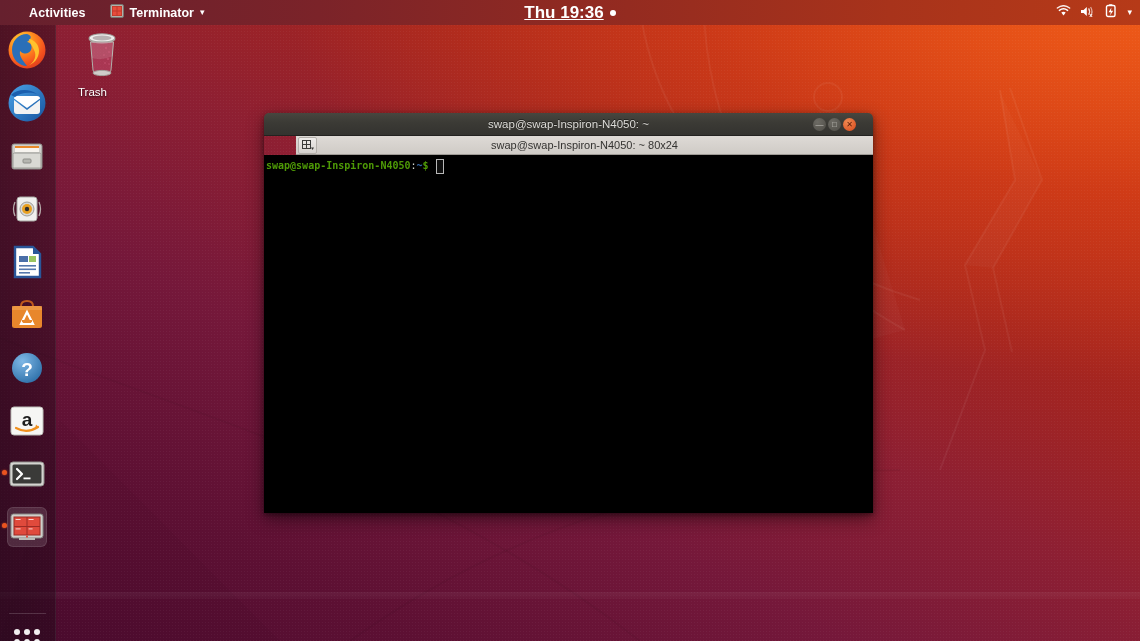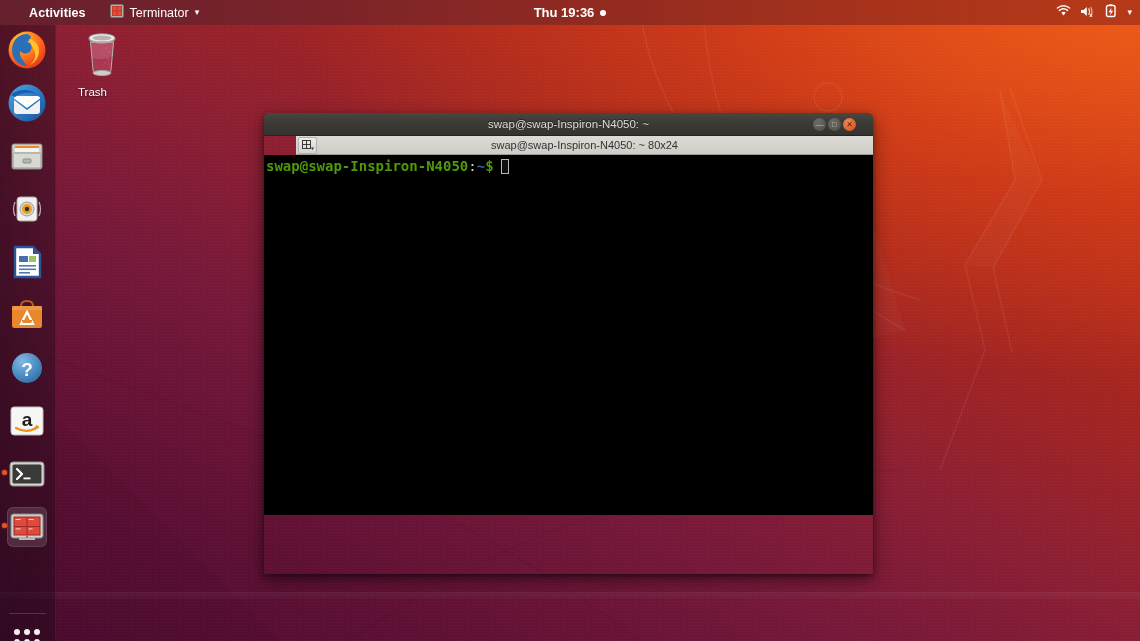--- a/index.html
+++ b/index.html
@@ -21,24 +21,24 @@
     background:linear-gradient(to bottom, rgba(255,255,255,.055), rgba(255,255,255,.02));}
 
   
   #topbar{position:absolute;left:0;top:0;width:1140px;height:25px;
     background:linear-gradient(to right,#66202e 0%,#7b2329 28%,#942b20 55%,#a8331b 78%,#b63a18 100%);
     color:#fff;font-size:12.5px;display:flex;align-items:center;z-index:40;}
   #topbar .tb-left{display:flex;align-items:center;gap:0;padding-left:23px;}
   #activities{font-weight:bold;font-size:12.5px;color:#ffffff;letter-spacing:.1px;
     padding:2px 6px;border-radius:3px;cursor:default;}
   #appmenu{display:flex;align-items:center;gap:6px;margin-left:13px;padding:2px 5px;border-radius:3px;}
-  #appmenu .am-label{font-weight:normal;font-size:12.5px;}
+  #appmenu .am-label{font-weight:bold;font-size:12.5px;}
   #clock-wrap{position:absolute;left:0;right:0;top:0;height:25px;display:flex;
     align-items:center;justify-content:center;gap:6px;pointer-events:none;}
-  #clock{font-weight:bold;font-size:13px;color:#ffffff;}
+  #clock{font-weight:bold;font-size:17px;color:#ffffff;text-decoration:underline;}
   #clock-dot{width:6px;height:6px;border-radius:50%;background:#ffffff;}
   #status-area{position:absolute;right:8px;top:0;height:25px;display:flex;align-items:center;gap:9px;}
 
   
   #dock{position:absolute;left:0;top:25px;width:55px;height:616px;
     background:linear-gradient(to right, rgba(24,8,20,.52), rgba(24,8,20,.40));
     border-right:1px solid rgba(255,255,255,.07);z-index:30;}
   .dock-item{position:absolute;left:7px;width:40px;height:40px;border-radius:6px;}
   .dock-item.active{background:rgba(255,255,255,.13);box-shadow:inset 0 0 0 1px rgba(255,255,255,.10);}
   .run-dot{position:absolute;left:-5px;top:16px;width:5px;height:5px;border-radius:50%;
@@ -47,21 +47,21 @@
   #app-grid{position:absolute;left:7px;top:597px;width:40px;height:40px;border-radius:5px;
     display:grid;grid-template-columns:repeat(3,1fr);grid-template-rows:repeat(3,1fr);
     place-items:center;padding:5px;box-sizing:border-box;}
   #app-grid i{display:block;width:6px;height:6px;border-radius:50%;background:#f2eff0;}
 
   
   #trash{position:absolute;left:78px;top:30px;width:66px;height:70px;text-align:left;z-index:10;}
   #trash .tlabel{margin-top:2px;font-size:11.5px;color:#ffffff;text-shadow:0 1px 2px rgba(0,0,0,.75);}
 
   
-  #term-win{position:absolute;left:264px;top:113px;width:609px;height:461px;z-index:20;
+  #term-win{position:absolute;left:264px;top:113px;width:609px;height:400px;z-index:20;
     box-shadow:0 6px 18px rgba(0,0,0,.45), 0 2px 5px rgba(0,0,0,.40);
     border-radius:5px 5px 0 0;overflow:hidden;}
   #titlebar{height:22px;position:relative;
     background:linear-gradient(to bottom,#47463f 0%,#3b3a35 45%,#34332f 100%);
     border-bottom:1px solid #232220;}
   #title-text{position:absolute;left:0;right:0;top:0;height:22px;line-height:22px;
     text-align:center;color:#dcdbd7;font-size:11.5px;text-shadow:0 -1px 0 rgba(0,0,0,.5);}
   #win-buttons{position:absolute;right:17px;top:5px;display:flex;gap:2px;}
   .wbtn{width:13px;height:13px;border-radius:50%;display:flex;align-items:center;justify-content:center;
     font-size:8px;line-height:1;color:#2a2a28;}
@@ -69,21 +69,21 @@
   .wbtn.max{background:radial-gradient(circle at 35% 30%,#6d6b64,#4e4c46);color:#c8c6c0;}
   .wbtn.close{background:radial-gradient(circle at 35% 30%,#f08a52,#d8471a);color:#5a1a06;}
   #tabbar{height:18px;position:relative;background:linear-gradient(to bottom,#dedad6,#cfcbc6);
     border-bottom:1px solid #9e9a95;margin-left:32px;}
   #tab-tools{position:absolute;left:2px;top:1px;width:17px;height:15px;
     background:linear-gradient(to bottom,#efecea,#d6d2ce);border:1px solid #b3afaa;border-radius:2px;
     display:flex;align-items:center;justify-content:center;gap:1px;}
   #tab-title{position:absolute;left:0;right:0;top:0;height:18px;line-height:18px;text-align:center;
     color:#343331;font-size:11px;}
   #term-body{height:360px;background:#000000;padding:3px 12px 0 2px;box-sizing:border-box;
-    font-family:"DejaVu Sans Mono",monospace;font-size:14px;line-height:16px;text-align:right;}
+    font-family:"DejaVu Sans Mono",monospace;font-size:10px;line-height:16px;text-align:right;}
   #prompt-line{white-space:pre;display:flex;align-items:center;height:16px;}
   .p-userhost{color:#4e9a06;font-weight:bold;}
   .p-colon{color:#d3d7cf;}
   .p-path{color:#3465a4;font-weight:bold;}
   .p-sigil{color:#4e9a06;font-weight:bold;}
   #cursor{display:inline-block;width:8px;height:15px;margin-left:7px;
     border:1px solid #b8b8b8;box-sizing:border-box;background:rgba(255,255,255,.06);}
 </style>
 </head>
 <body>

